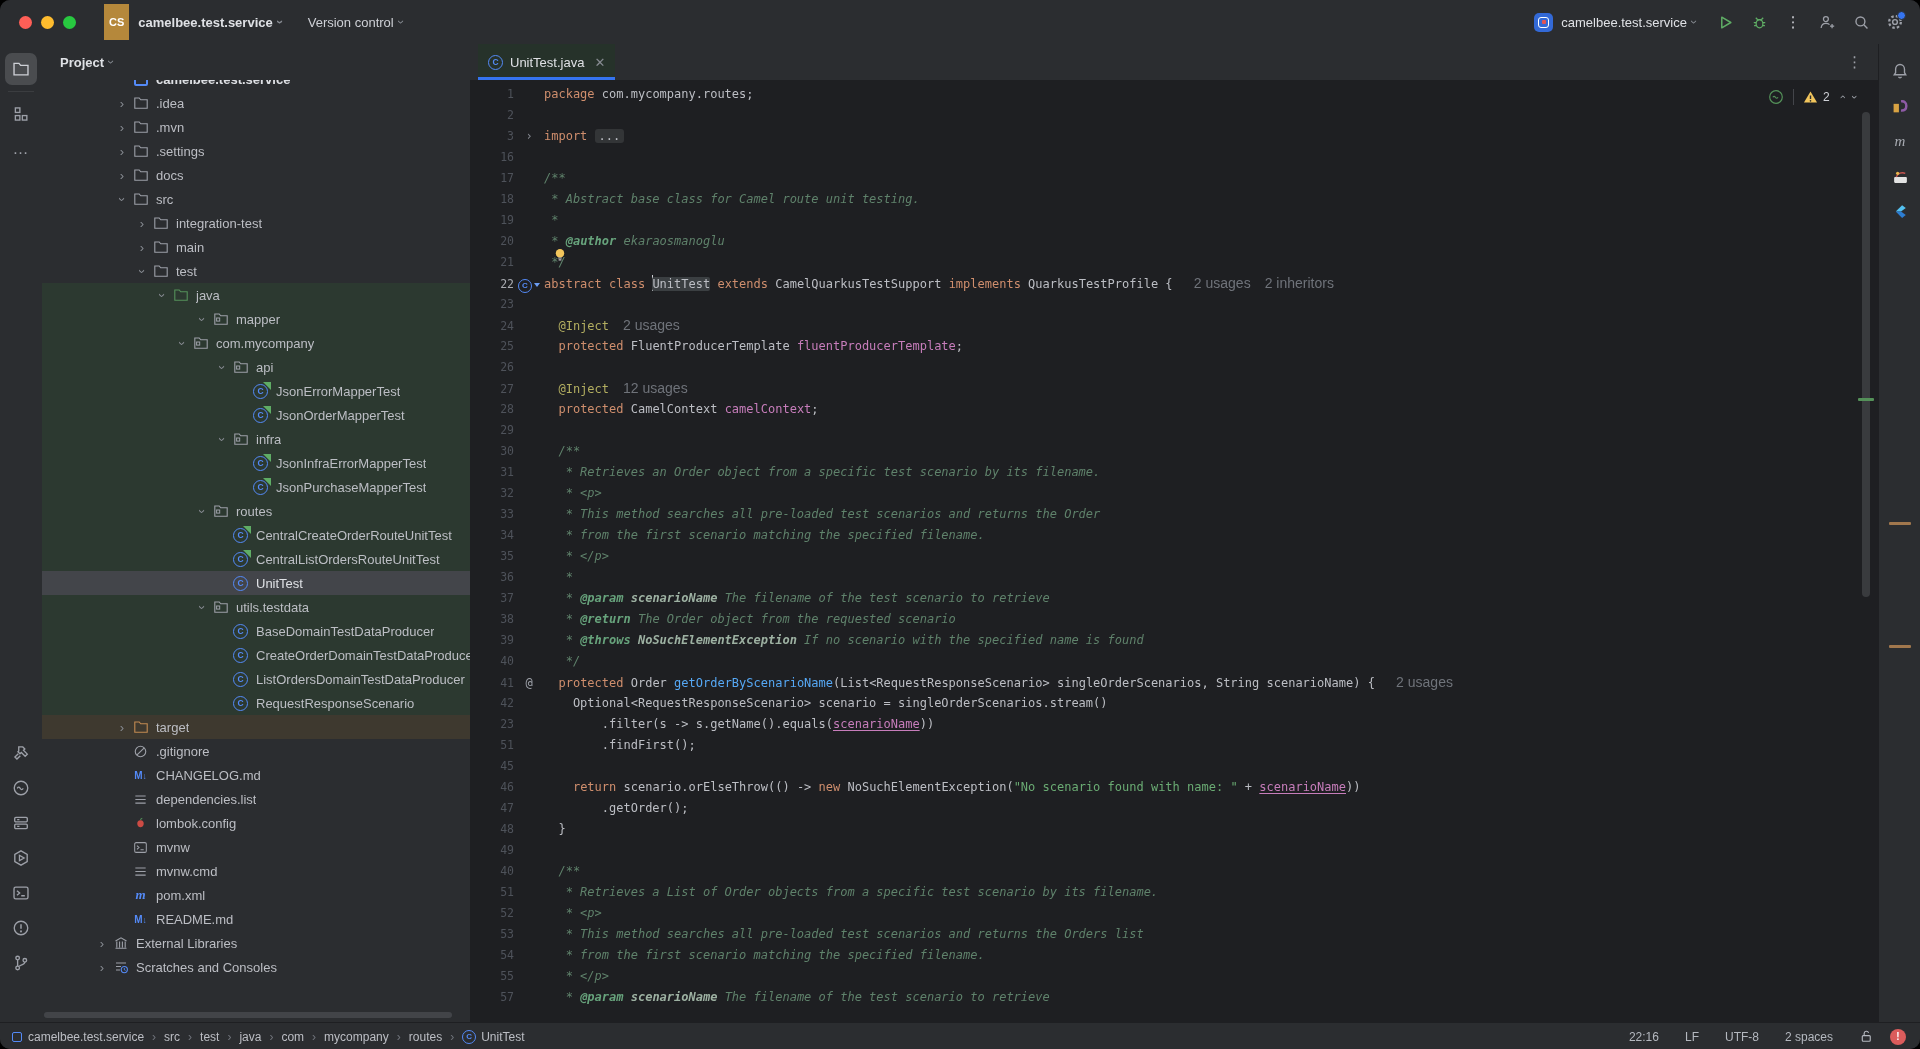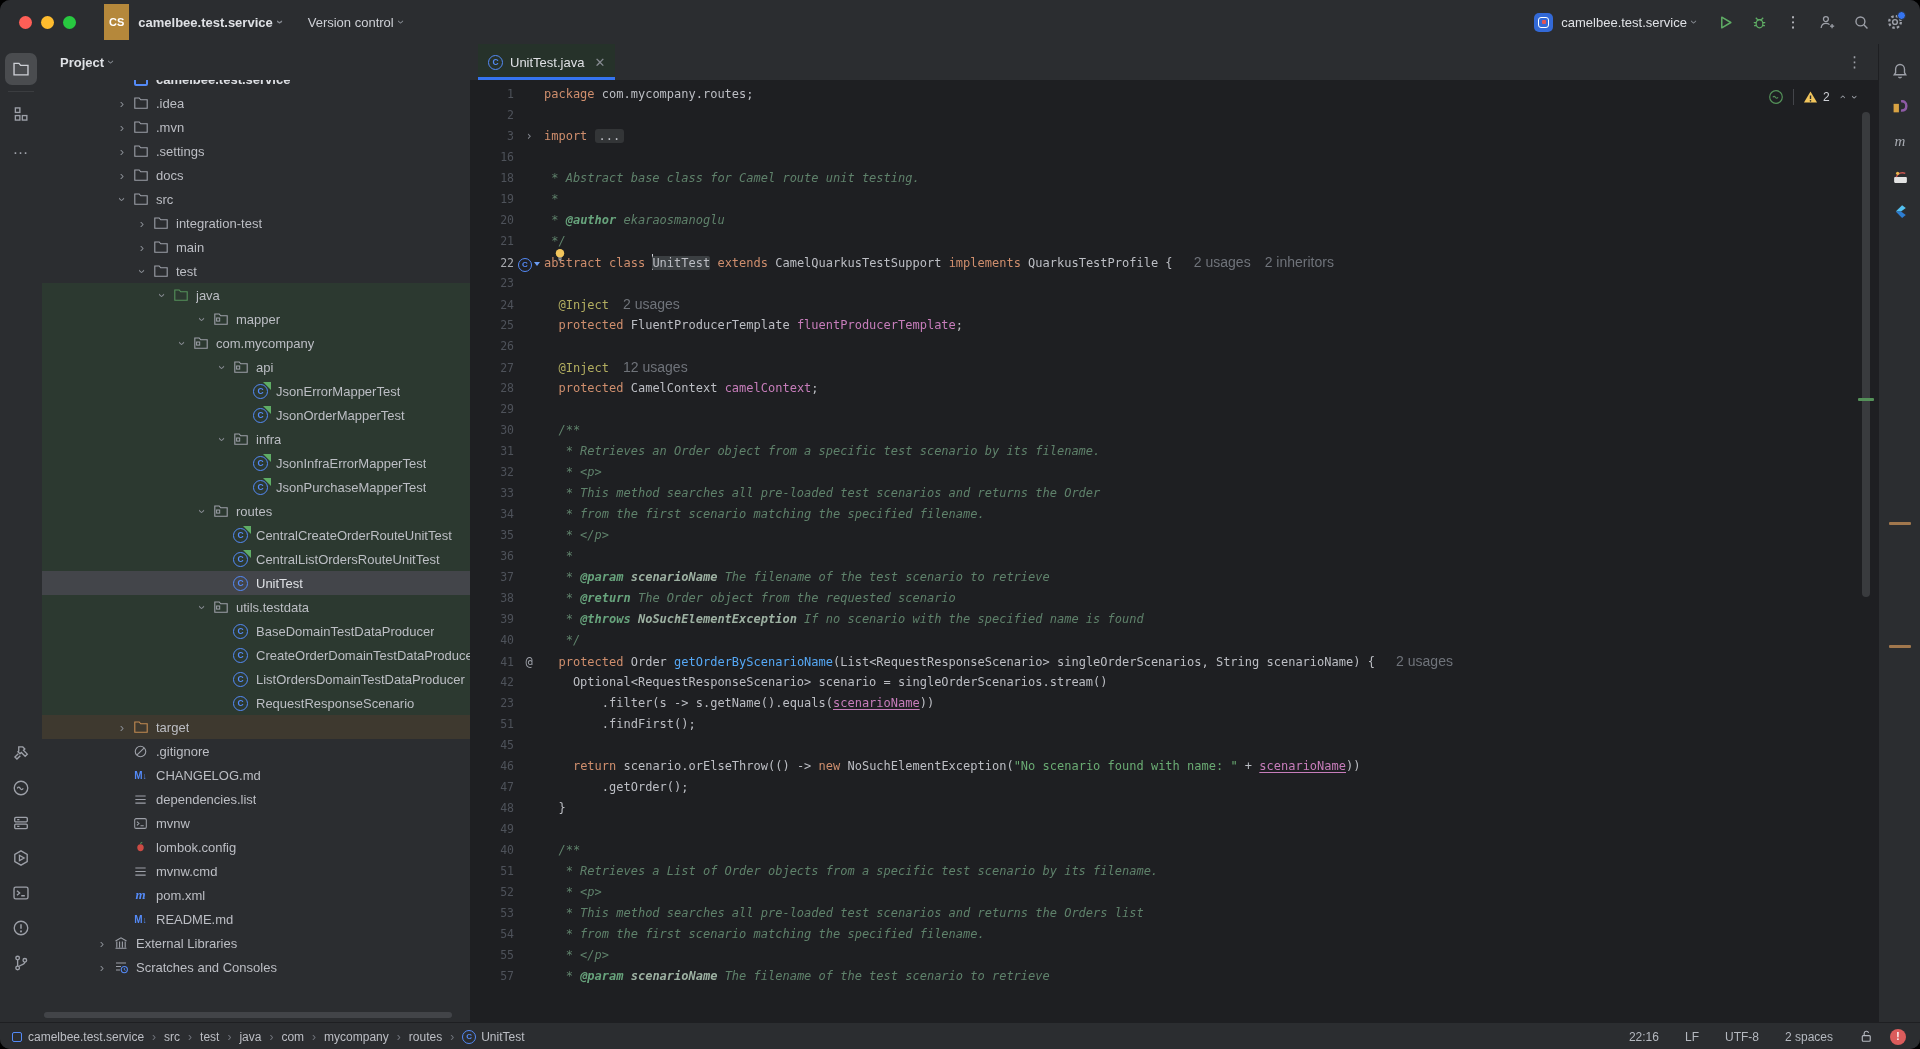--- a/index.html
+++ b/index.html
@@ -507,35 +507,35 @@
             <svg width="15" height="15" viewBox="0 0 16 16">
               <path d="M2.5 4.2h11M2.5 8h11M2.5 11.8h11" stroke="#9DA0A8" stroke-width="1.2"></path>
             </svg>
           </span>
           <span class="lbl">dependencies.list</span>
         </div>
         <div class="tr" style="padding-left:70px">
           <span class="chv"></span>
           <span class="ic">
             <svg width="15" height="15" viewBox="0 0 16 16">
+              <path d="M8 4.4C5.4 4.4 4.2 6.5 4.6 8.8c.3 2 1.7 3.3 3.4 3.3s3.1-1.3 3.4-3.3C11.8 6.5 10.6 4.4 8 4.4z" fill="#CC4B44"></path>
+              <path d="M8 4.2c.2-1 .9-1.6 1.9-1.8" fill="none" stroke="#549159" stroke-width="1.1"></path>
+            </svg>
+          </span>
+          <span class="lbl">lombok.config</span>
+        </div>
+        <div class="tr" style="padding-left:70px">
+          <span class="chv"></span>
+          <span class="ic">
+            <svg width="15" height="15" viewBox="0 0 16 16">
               <rect x="1.8" y="2.8" width="12.4" height="10.4" rx="1.5" fill="none" stroke="#9DA0A8" stroke-width="1.1"></rect>
               <path d="M4.2 6l2.2 2-2.2 2M8 10.4h3.4" fill="none" stroke="#9DA0A8" stroke-width="1.1"></path>
             </svg>
           </span>
           <span class="lbl">mvnw</span>
-        </div>
-        <div class="tr" style="padding-left:70px">
-          <span class="chv"></span>
-          <span class="ic">
-            <svg width="15" height="15" viewBox="0 0 16 16">
-              <path d="M8 4.4C5.4 4.4 4.2 6.5 4.6 8.8c.3 2 1.7 3.3 3.4 3.3s3.1-1.3 3.4-3.3C11.8 6.5 10.6 4.4 8 4.4z" fill="#CC4B44"></path>
-              <path d="M8 4.2c.2-1 .9-1.6 1.9-1.8" fill="none" stroke="#549159" stroke-width="1.1"></path>
-            </svg>
-          </span>
-          <span class="lbl">lombok.config</span>
         </div>
         <div class="tr" style="padding-left:70px">
           <span class="chv"></span>
           <span class="ic">
             <svg width="15" height="15" viewBox="0 0 16 16">
               <path d="M2.5 4.2h11M2.5 8h11M2.5 11.8h11" stroke="#9DA0A8" stroke-width="1.2"></path>
             </svg>
           </span>
           <span class="lbl">mvnw.cmd</span>
         </div>
@@ -589,20 +589,21 @@
     </div>
     <div class="tabspacer"></div>
     <div class="tabkebab">⋮</div>
   </div>
 
   <div class="ed" id="editor">
       <div class="cl"><span class="ln">1</span><span class="gu"></span><span class="ct"><span class="k">package</span><span class="p"> com.mycompany.routes;</span></span></div>
       <div class="cl"><span class="ln">2</span><span class="gu"></span><span class="ct"></span></div>
       <div class="cl"><span class="ln">3</span><span class="gu"><span class="fld">›</span></span><span class="ct"><span class="k">import</span><span class="p"> </span><span class="fold">...</span></span></div>
       <div class="cl"><span class="ln">16</span><span class="gu"></span><span class="ct"></span></div>
+      <div class="cl"><span class="ln">17</span><span class="gu"></span><span class="ct"><span class="d">/**</span></span></div>
       <div class="cl"><span class="ln">18</span><span class="gu"></span><span class="ct"><span class="d"> * Abstract base class for Camel route unit testing.</span></span></div>
       <div class="cl"><span class="ln">19</span><span class="gu"></span><span class="ct"><span class="d"> *</span></span></div>
       <div class="cl"><span class="ln">20</span><span class="gu"></span><span class="ct"><span class="d"> * </span><span class="t">@author</span><span class="d"> ekaraosmanoglu</span></span></div>
       <div class="cl"><span class="ln">21</span><span class="gu"></span><span class="ct"><span class="d"> */</span></span></div>
       <div class="cl"><span class="ln act">22</span><span class="gu"><span><span class="gci">C</span><span class="gdn"></span></span></span><span class="ct"><span class="k">abstract</span><span class="p"> </span><span class="k">class</span><span class="p"> </span><span class="caret"></span><span class="hl">UnitTest</span><span class="p"> </span><span class="k">extends</span><span class="p"> CamelQuarkusTestSupport </span><span class="k">implements</span><span class="p"> QuarkusTestProfile { </span><span class="i">2 usages</span><span class="i">2 inheritors</span></span></div>
       <div class="cl"><span class="ln">23</span><span class="gu"></span><span class="ct"></span></div>
       <div class="cl"><span class="ln">24</span><span class="gu"></span><span class="ct"><span class="p">  </span><span class="a">@Inject</span><span class="i">2 usages</span></span></div>
       <div class="cl"><span class="ln">25</span><span class="gu"></span><span class="ct"><span class="p">  </span><span class="k">protected</span><span class="p"> FluentProducerTemplate </span><span class="f">fluentProducerTemplate</span><span class="p">;</span></span></div>
       <div class="cl"><span class="ln">26</span><span class="gu"></span><span class="ct"></span></div>
       <div class="cl"><span class="ln">27</span><span class="gu"></span><span class="ct"><span class="p">  </span><span class="a">@Inject</span><span class="i">12 usages</span></span></div>

